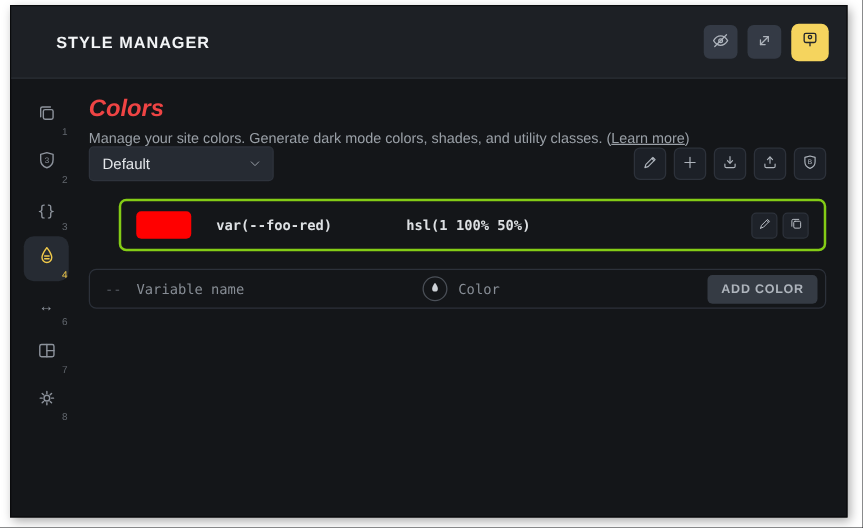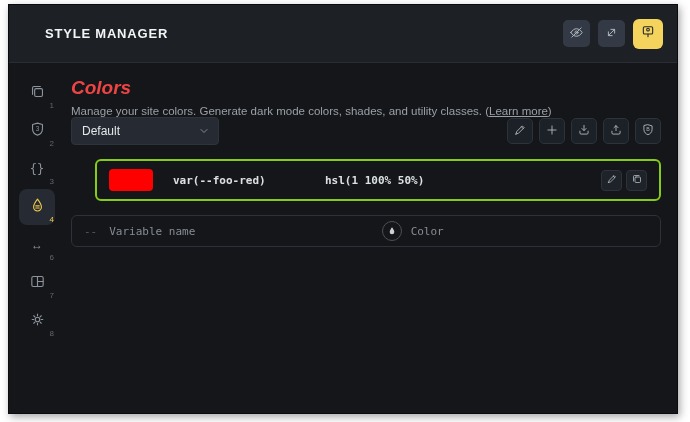--- a/index.html
+++ b/index.html
@@ -311,17 +311,18 @@
         <div class="color-field">
           <span class="color-circle">
             <span>
               <svg viewBox="0 0 24 24">
                   <path d="M12 3C12 3 6.5 10 6.5 14.2a5.5 5.5 0 0 0 11 0C17.5 10 12 3 12 3z" fill="currentColor" stroke="none"></path>
                 </svg>
             </span>
           </span>
           <span class="color-label">Color</span>
         </div>
+        <button class="add-btn">ADD COLOR</button>
       </div>
 
     </div>
   </div>
 </div>
 
 </body></html>

